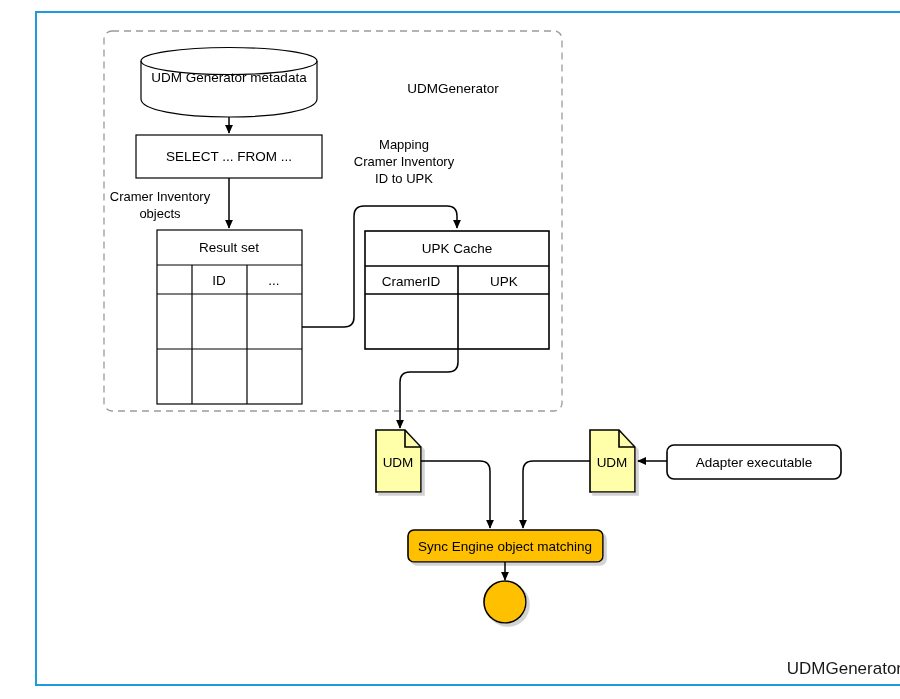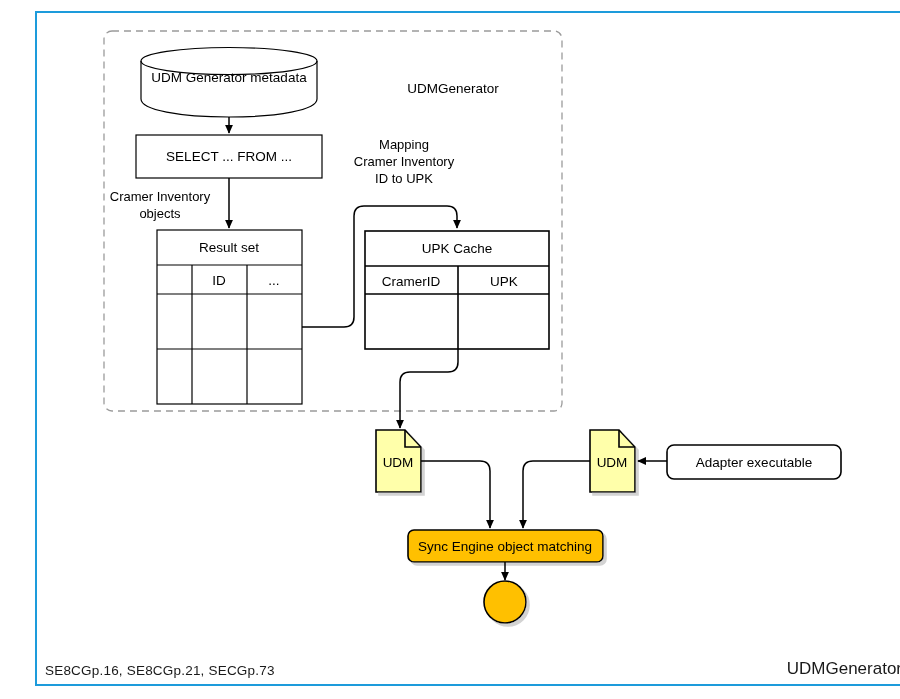--- a/index.html
+++ b/index.html
@@ -183,16 +183,15 @@
     <g filter="url(#softshadow)">
       <rect x="384" y="530" width="195" height="32" rx="6" ry="6" fill="#ffc000" stroke="#000000" stroke-width="1.6"></rect>
       <text class="dgm-text" x="481" y="551" text-anchor="middle">Sync Engine object matching</text>
     </g>
 
     <path class="conn" marker-end="url(#arrow)" d="M481,562 L481,580"></path>
 
     <circle filter="url(#softshadow)" cx="481" cy="602" r="21" fill="#ffc000" stroke="#000000" stroke-width="1.6"></circle>
   </svg>
 
-  <div class="footer-left">SE8CGp.16, SE8CGp.21, SECGp.73</div>
   <div class="footer-right">UDMGenerator</div>
 
 </div>
 
 </body></html>

